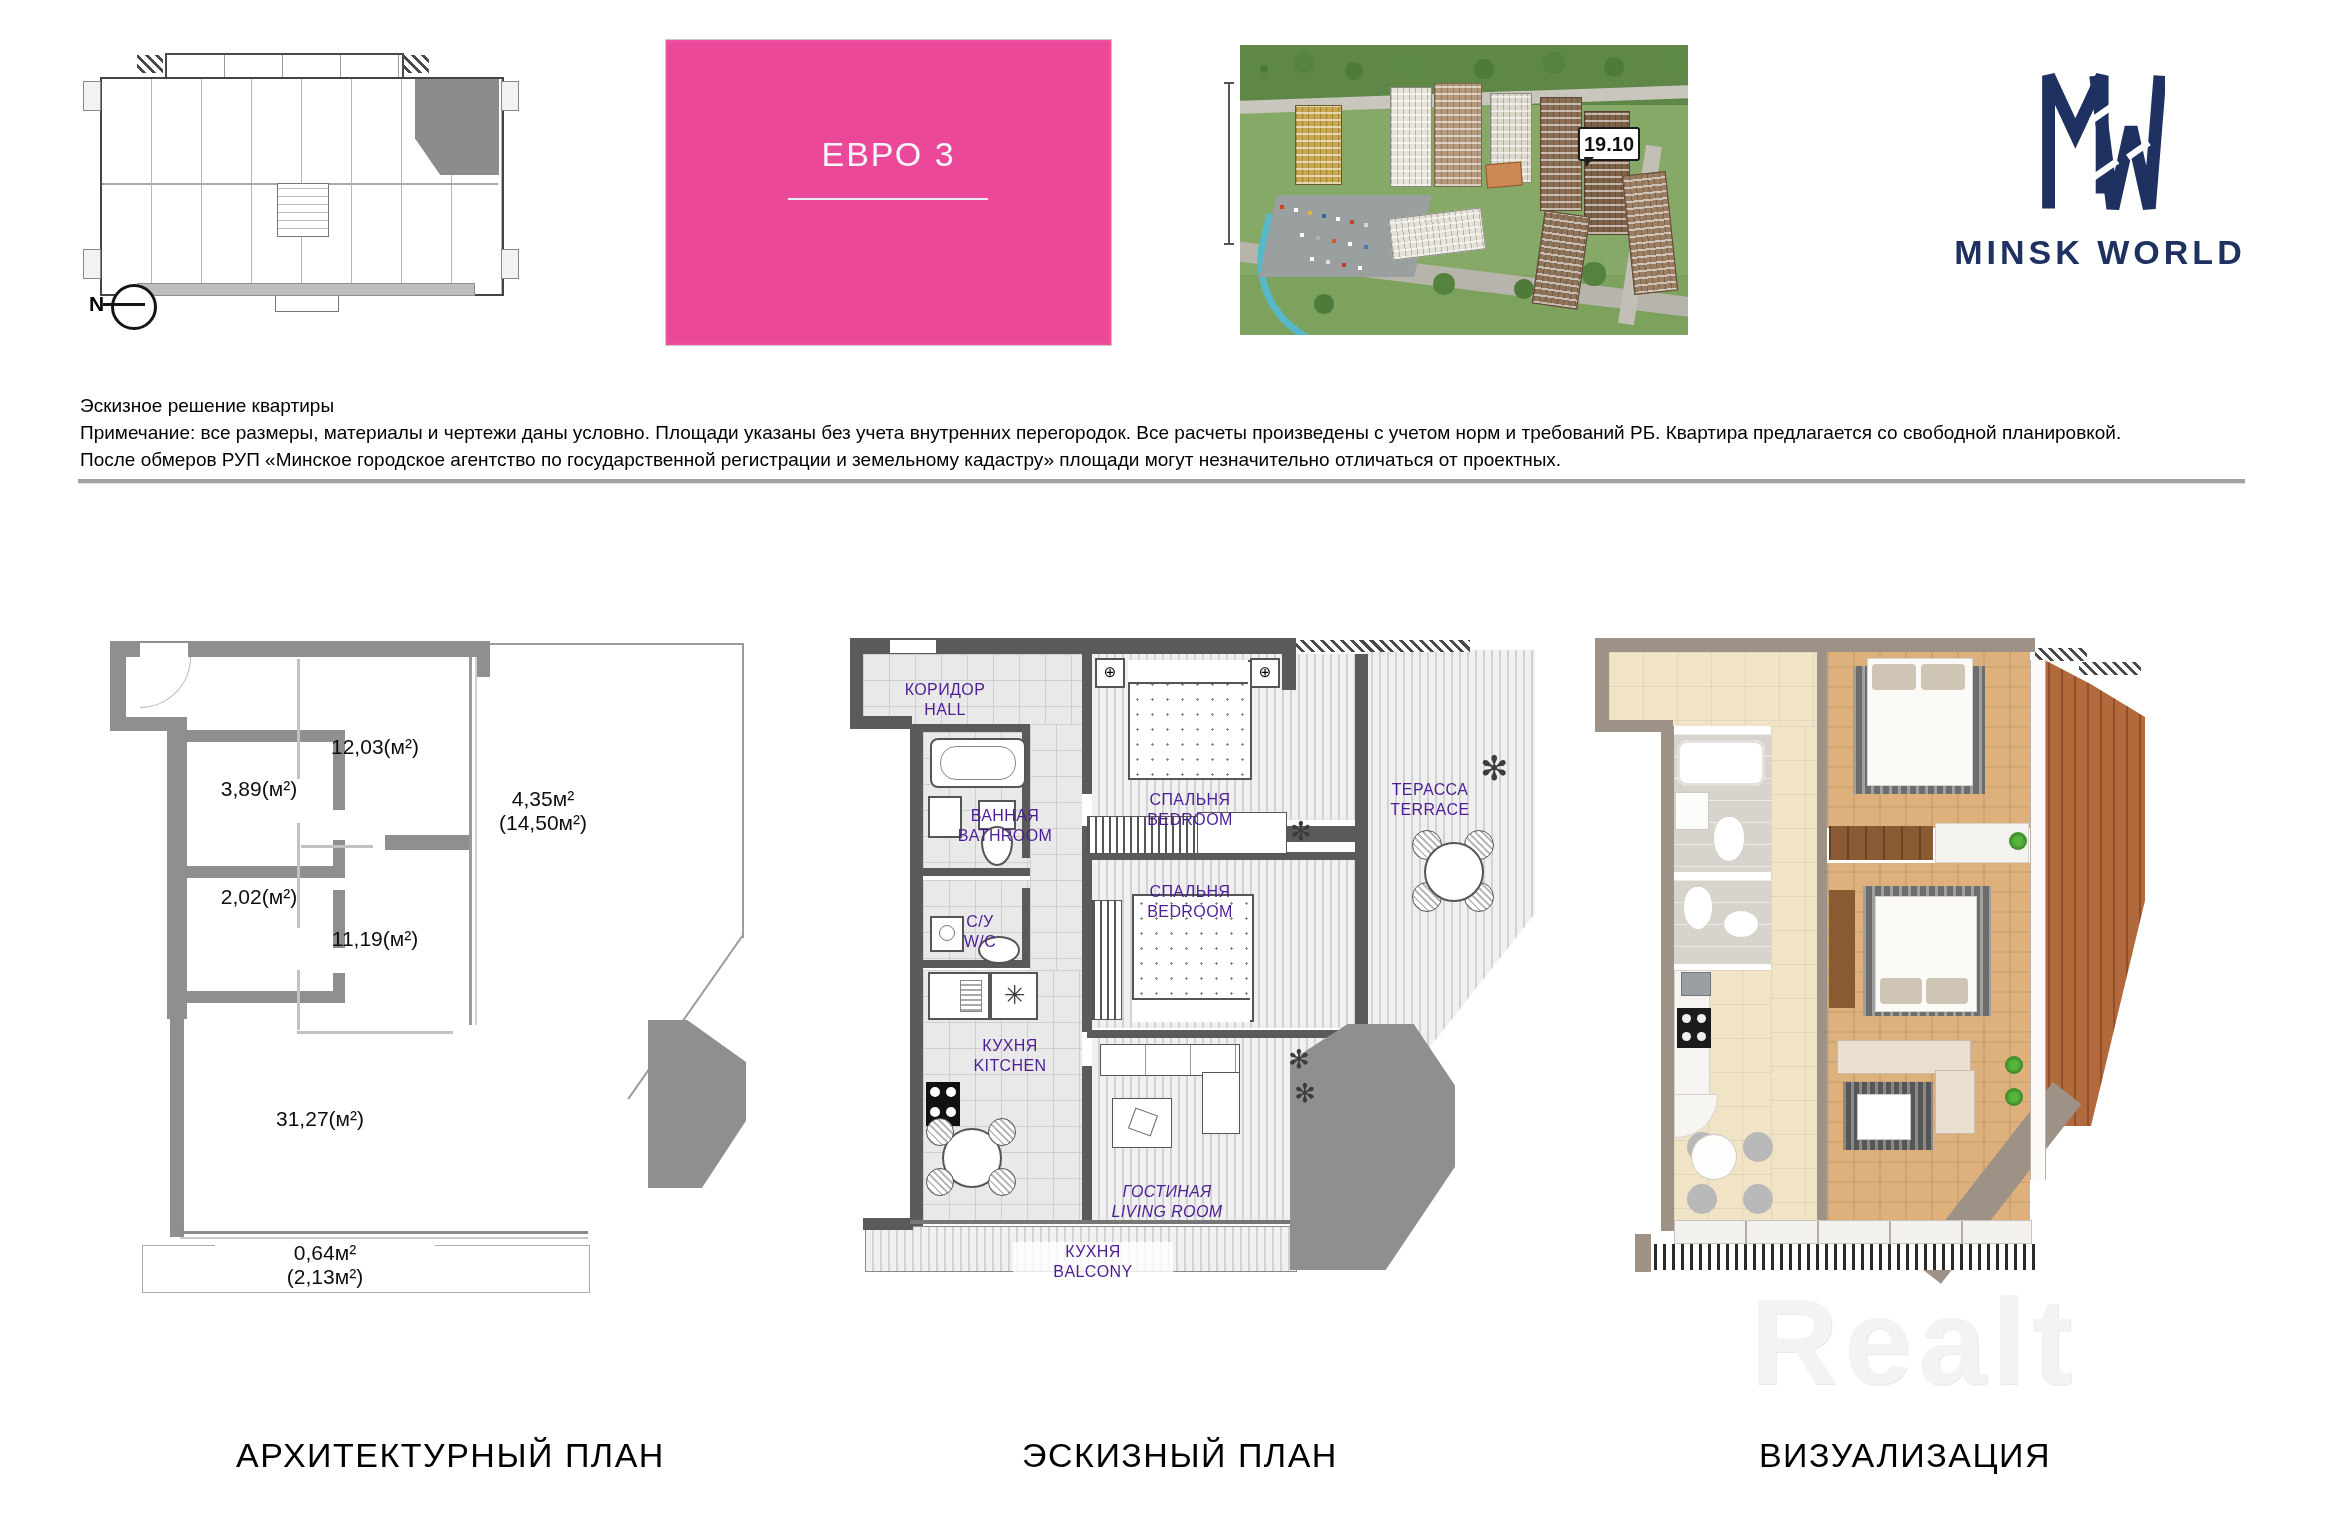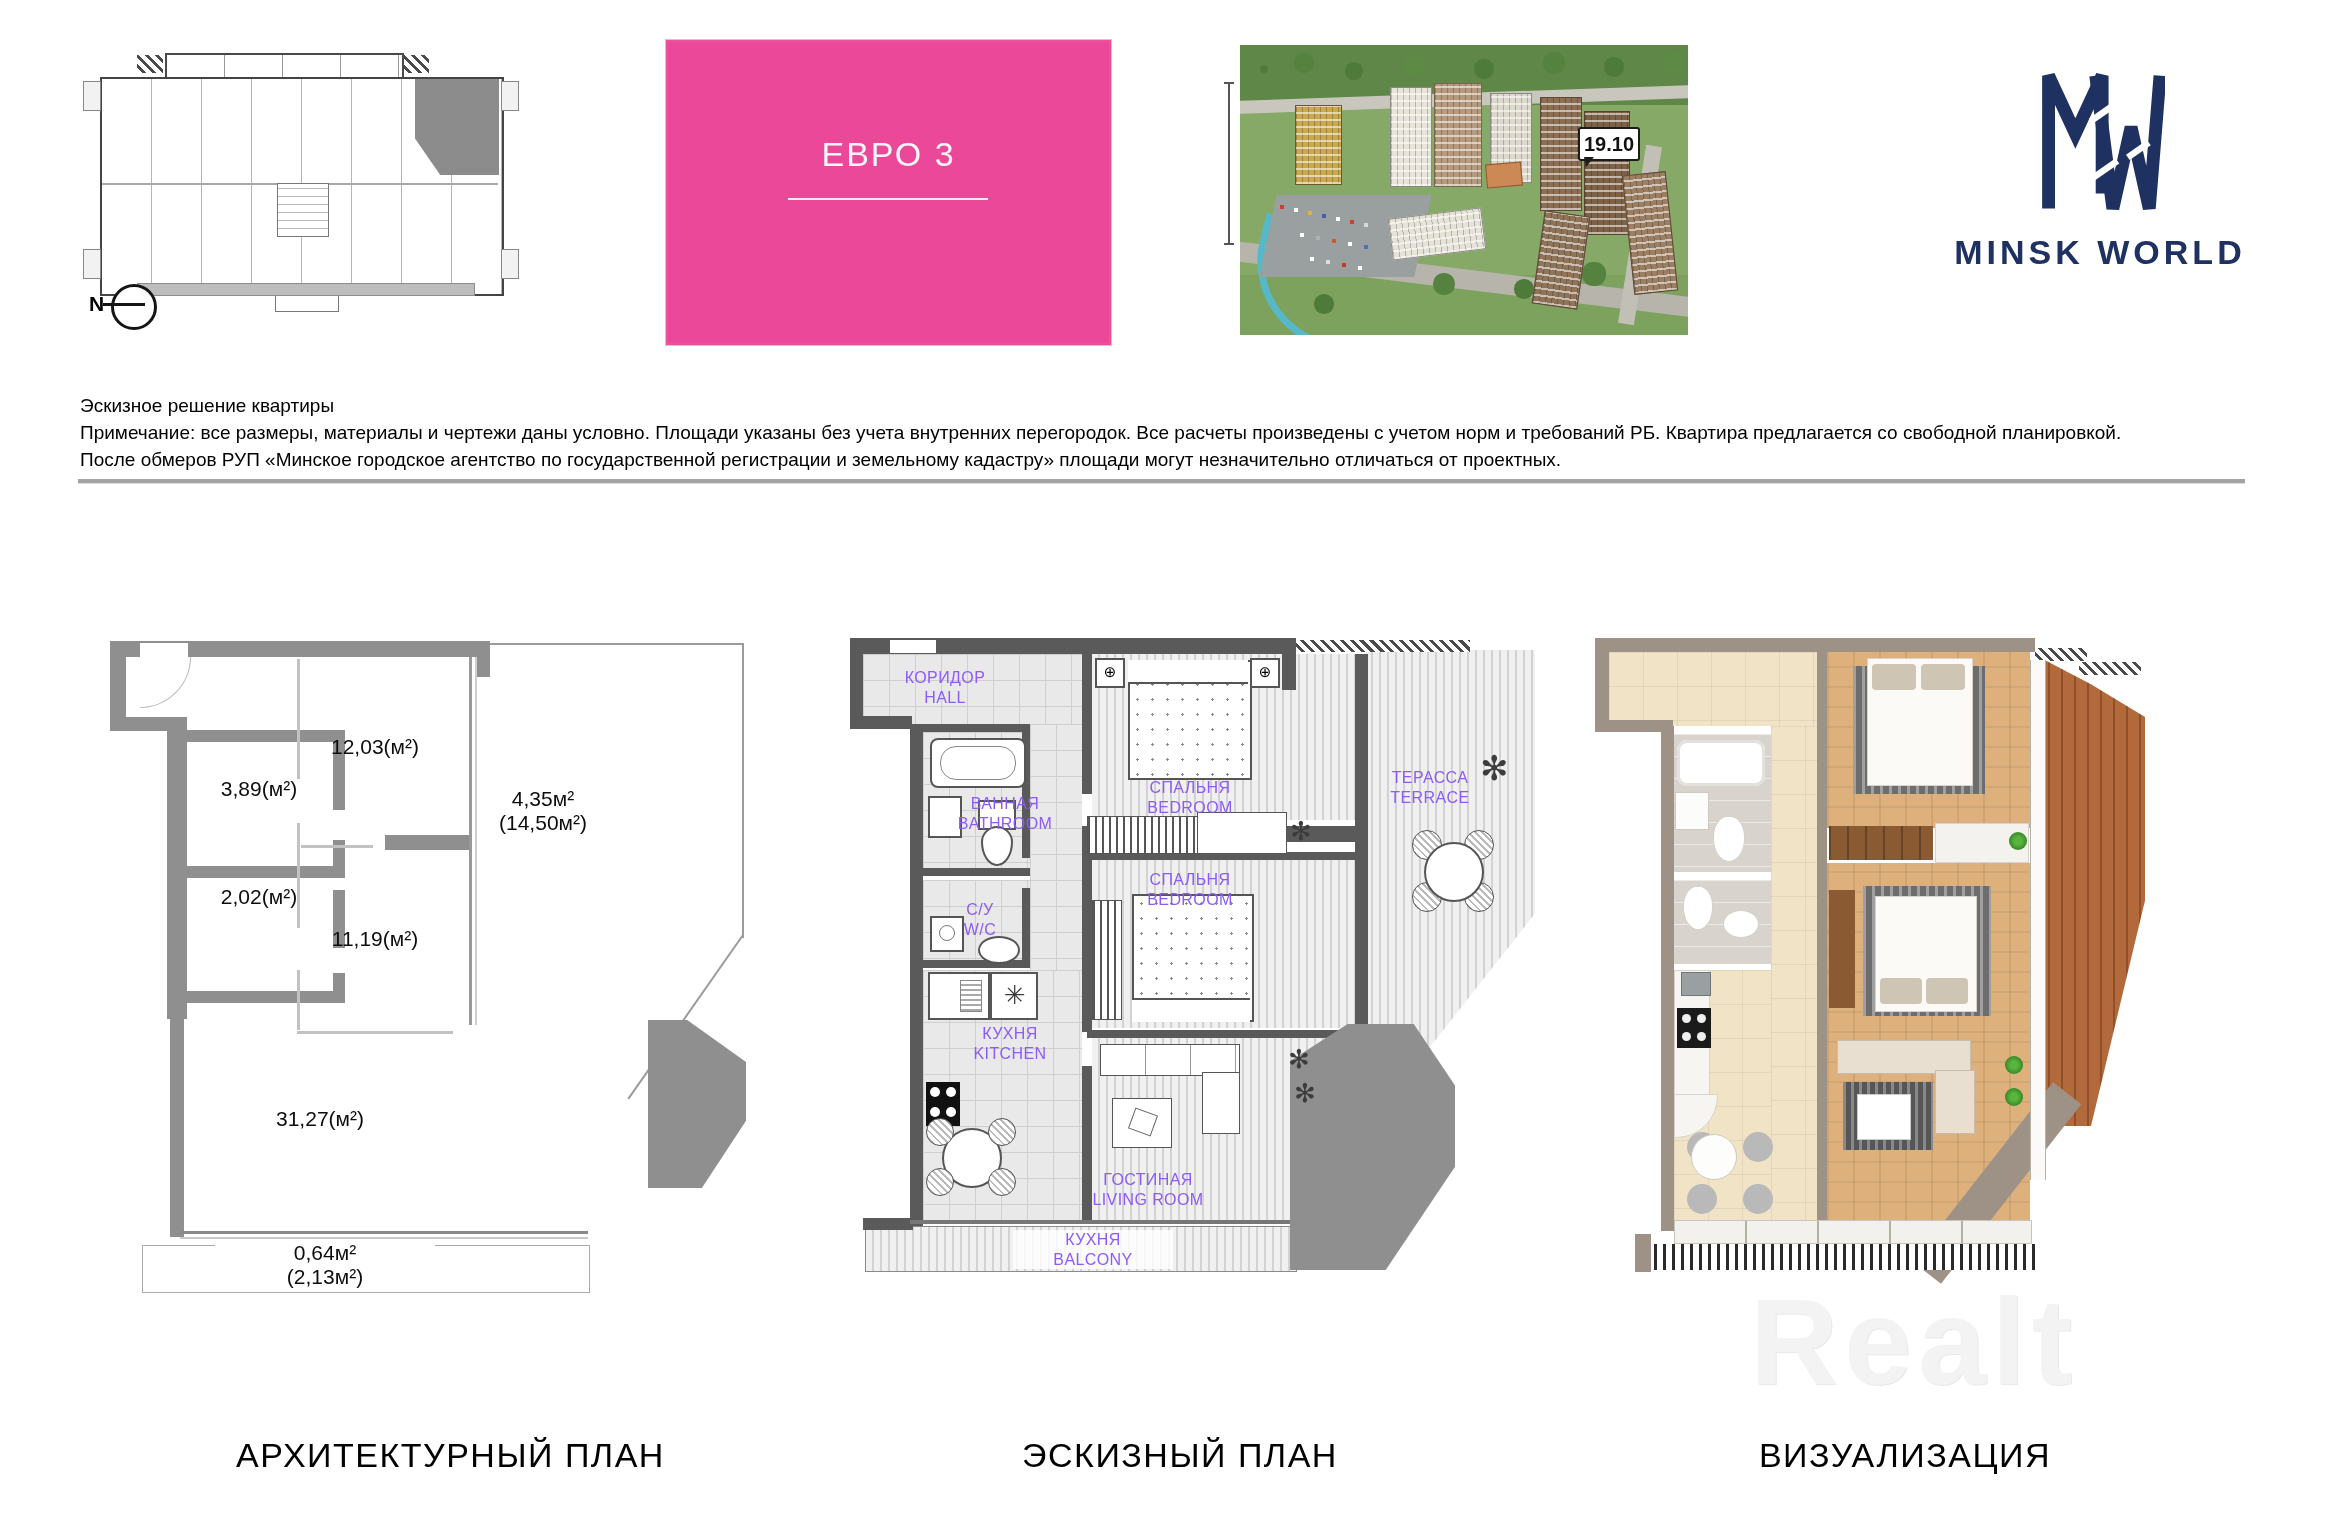--- a/index.html
+++ b/index.html
@@ -8,21 +8,21 @@
   .a{position:absolute;}
   
   .w{background:#8f8f8f;}                      
   .dw{background:#5a5a5a;}                     
   .tw{background:#9e9186;}
   .tl{background-color:#e9e9e9;background-image:linear-gradient(#cfcfcf 1px,transparent 1px),linear-gradient(90deg,#cfcfcf 1px,transparent 1px);background-size:26px 26px;}
   .vs{background:repeating-linear-gradient(90deg,#f0f0f0 0 6px,#d2d2d2 6px 8px);}
   .hatch{background:repeating-linear-gradient(45deg,#fff 0 4px,#4a4a4a 4px 7px);}
   .dots{background-color:#fff;background-image:radial-gradient(#8a8a8a 1.2px,transparent 1.4px);background-size:15px 15px;border:2px solid #555;}
   .wardrobe{background:repeating-linear-gradient(90deg,#555 0 2px,#fff 2px 7px);border:1px solid #555;}
-  .lbl{color:#8b5cf6;text-align:center;line-height:1.22;letter-spacing:.4px;}
+  .lbl{color:#4c1d95;text-align:center;line-height:1.22;letter-spacing:.4px;margin-top:12px;}
   .arealbl{font-size:21px;color:#0d0d0d;text-align:center;}
   .cap{font-size:34px;letter-spacing:1.5px;color:#000;text-align:center;}
   .bld{background-image:repeating-linear-gradient(0deg,rgba(255,255,255,.55) 0 2px,transparent 2px 7px),repeating-linear-gradient(90deg,rgba(0,0,0,.22) 0 1px,transparent 1px 6px);}
   .wood{background:#ddb07c;background-image:repeating-linear-gradient(90deg,rgba(0,0,0,.07) 0 2px,transparent 2px 26px),repeating-linear-gradient(0deg,rgba(0,0,0,.05) 0 2px,transparent 2px 20px);}
   .beige{background:#f1e3c6;background-image:linear-gradient(rgba(0,0,0,.06) 1px,transparent 1px),linear-gradient(90deg,rgba(0,0,0,.06) 1px,transparent 1px);background-size:34px 34px;}
   .marble{background:#d8d4cd;background-image:linear-gradient(rgba(255,255,255,.5) 1px,transparent 1px);background-size:22px 22px;}
   .deck{background:repeating-linear-gradient(90deg,#b26a3c 0 11px,#92502a 11px 13px),repeating-linear-gradient(0deg,transparent 0 26px,rgba(0,0,0,.18) 26px 28px);}
   .whitebox{background:#fff;border:2px solid #555;}
   .chair{border-radius:50%;border:1px solid #555;background:repeating-linear-gradient(45deg,#bbb 0 2px,#fff 2px 5px);}
   .flower{color:#3c3c3c;font-size:26px;}
@@ -277,21 +277,21 @@
         <div>BEDROOM</div>
       </div>
     <div class="a lbl" style="left:270px;top:250px;width:140px;">
         <div>СПАЛЬНЯ</div>
         <div>BEDROOM</div>
       </div>
     <div class="a lbl" style="left:505px;top:148px;width:150px;">
         <div>ТЕРАССА</div>
         <div>TERRACE</div>
       </div>
-    <div class="a lbl" style="left:218px;top:550px;width:160px;">
+    <div class="a lbl" style="left:237px;top:550px;width:160px;font-style:italic;">
         <div>ГОСТИНАЯ</div>
         <div>LIVING ROOM</div>
       </div>
     <div class="a lbl" style="left:163px;top:610px;width:160px;background:rgba(255,255,255,.8);">
         <div>КУХНЯ</div>
         <div>BALCONY</div>
       </div>
   </div>
 
   <div class="a" style="left:1585px;top:620px;width:560px;height:680px;">

